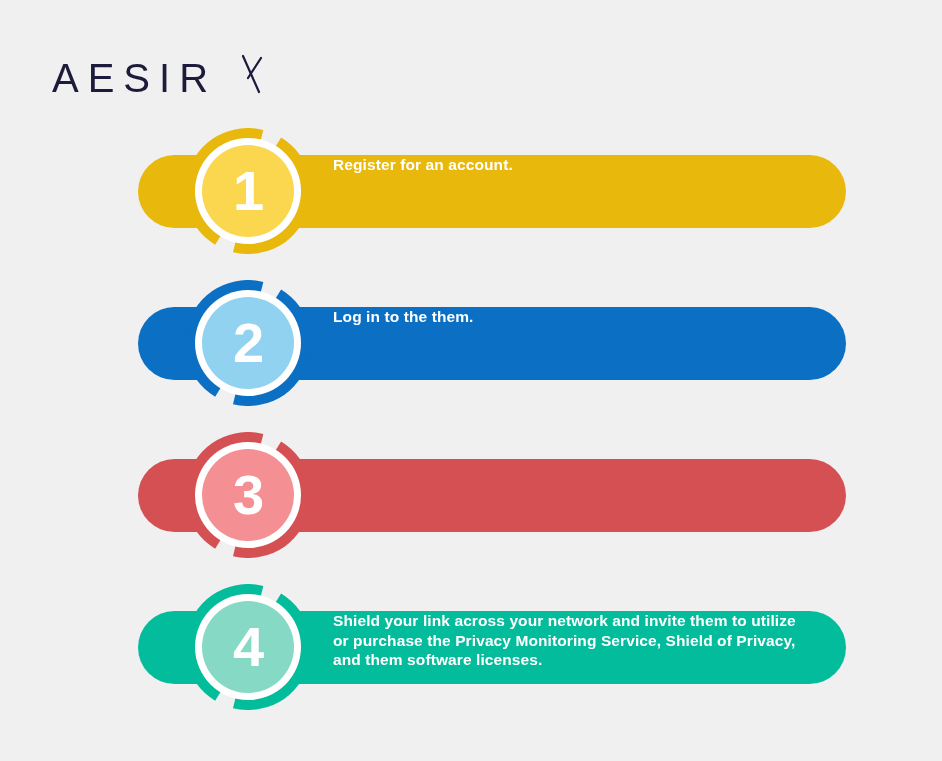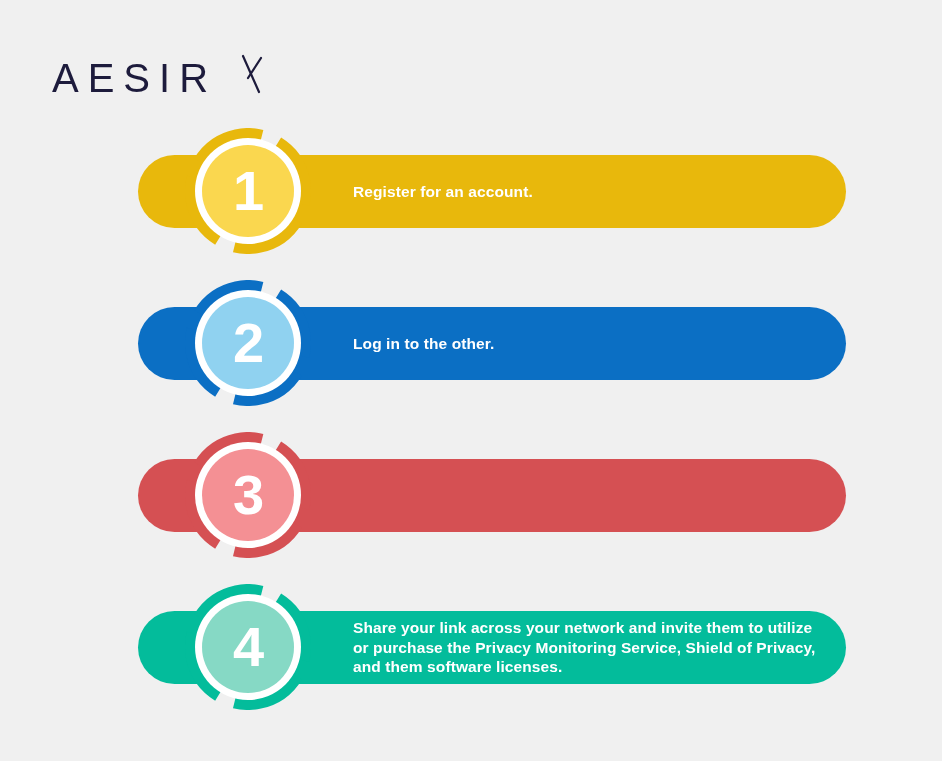--- a/index.html
+++ b/index.html
@@ -61,27 +61,25 @@
     border-radius: 40px;
   }
   .step-text {
     position: absolute;
     left: 333px;
     top: 39px;
     width: 500px;
     height: 73px;
     display: flex;
     flex-direction: column;
-    justify-content: center;
     color: #ffffff;
     font-size: 15.5px;
     font-weight: bold;
     line-height: 19.5px;
     letter-spacing: 0.1px;
-    margin-left: 20px;
   }
   .step-text .tline { display: block; }
 
   
   .step-badge {
     position: absolute;
     left: 185px;
     top: 12px;
     width: 126px;
     height: 126px;
@@ -149,21 +147,21 @@
           </svg>
           <div class="badge-ring" style="background: rgb(255, 255, 255);"></div>
           <div class="badge-inner" style="background: rgb(250, 215, 79);">
             <span class="badge-number" style="color: rgb(255, 255, 255);">1</span>
           </div>
         </div>
       </div>
       <div class="step" style="top: 268px;">
         <div class="step-bar" style="background: rgb(11, 111, 196);"></div>
         <div class="step-text">
-          <span class="tline">Log in to the other.</span>
+          <span class="tline">Log in to the them.</span>
         </div>
         <div class="step-badge">
           <svg class="badge-arc" viewBox="0 0 126 126" width="126" height="126">
             <circle cx="63" cy="63" r="55.5" fill="none" stroke="#0b6fc4" stroke-width="15" stroke-dasharray="70.17919613711676 17" stroke-dashoffset="45.33318199130072" transform="rotate(-12 63 63)"></circle>
           </svg>
           <div class="badge-ring" style="background: rgb(255, 255, 255);"></div>
           <div class="badge-inner" style="background: rgb(144, 210, 240);">
             <span class="badge-number" style="color: rgb(255, 255, 255);">2</span>
           </div>
         </div>
@@ -178,21 +176,21 @@
           </svg>
           <div class="badge-ring" style="background: rgb(255, 255, 255);"></div>
           <div class="badge-inner" style="background: rgb(244, 144, 148);">
             <span class="badge-number" style="color: rgb(255, 255, 255);">3</span>
           </div>
         </div>
       </div>
       <div class="step" style="top: 572px;">
         <div class="step-bar" style="background: rgb(3, 188, 155);"></div>
         <div class="step-text">
-          <span class="tline">Share your link across your network and invite them to utilize</span>
+          <span class="tline">Shield your link across your network and invite them to utilize</span>
           <span class="tline">or purchase the Privacy Monitoring Service, Shield of Privacy,</span>
           <span class="tline">and them software licenses.</span>
         </div>
         <div class="step-badge">
           <svg class="badge-arc" viewBox="0 0 126 126" width="126" height="126">
             <circle cx="63" cy="63" r="55.5" fill="none" stroke="#03bc9b" stroke-width="15" stroke-dasharray="70.17919613711676 17" stroke-dashoffset="45.33318199130072" transform="rotate(-12 63 63)"></circle>
           </svg>
           <div class="badge-ring" style="background: rgb(255, 255, 255);"></div>
           <div class="badge-inner" style="background: rgb(134, 217, 197);">
             <span class="badge-number" style="color: rgb(255, 255, 255);">4</span>

